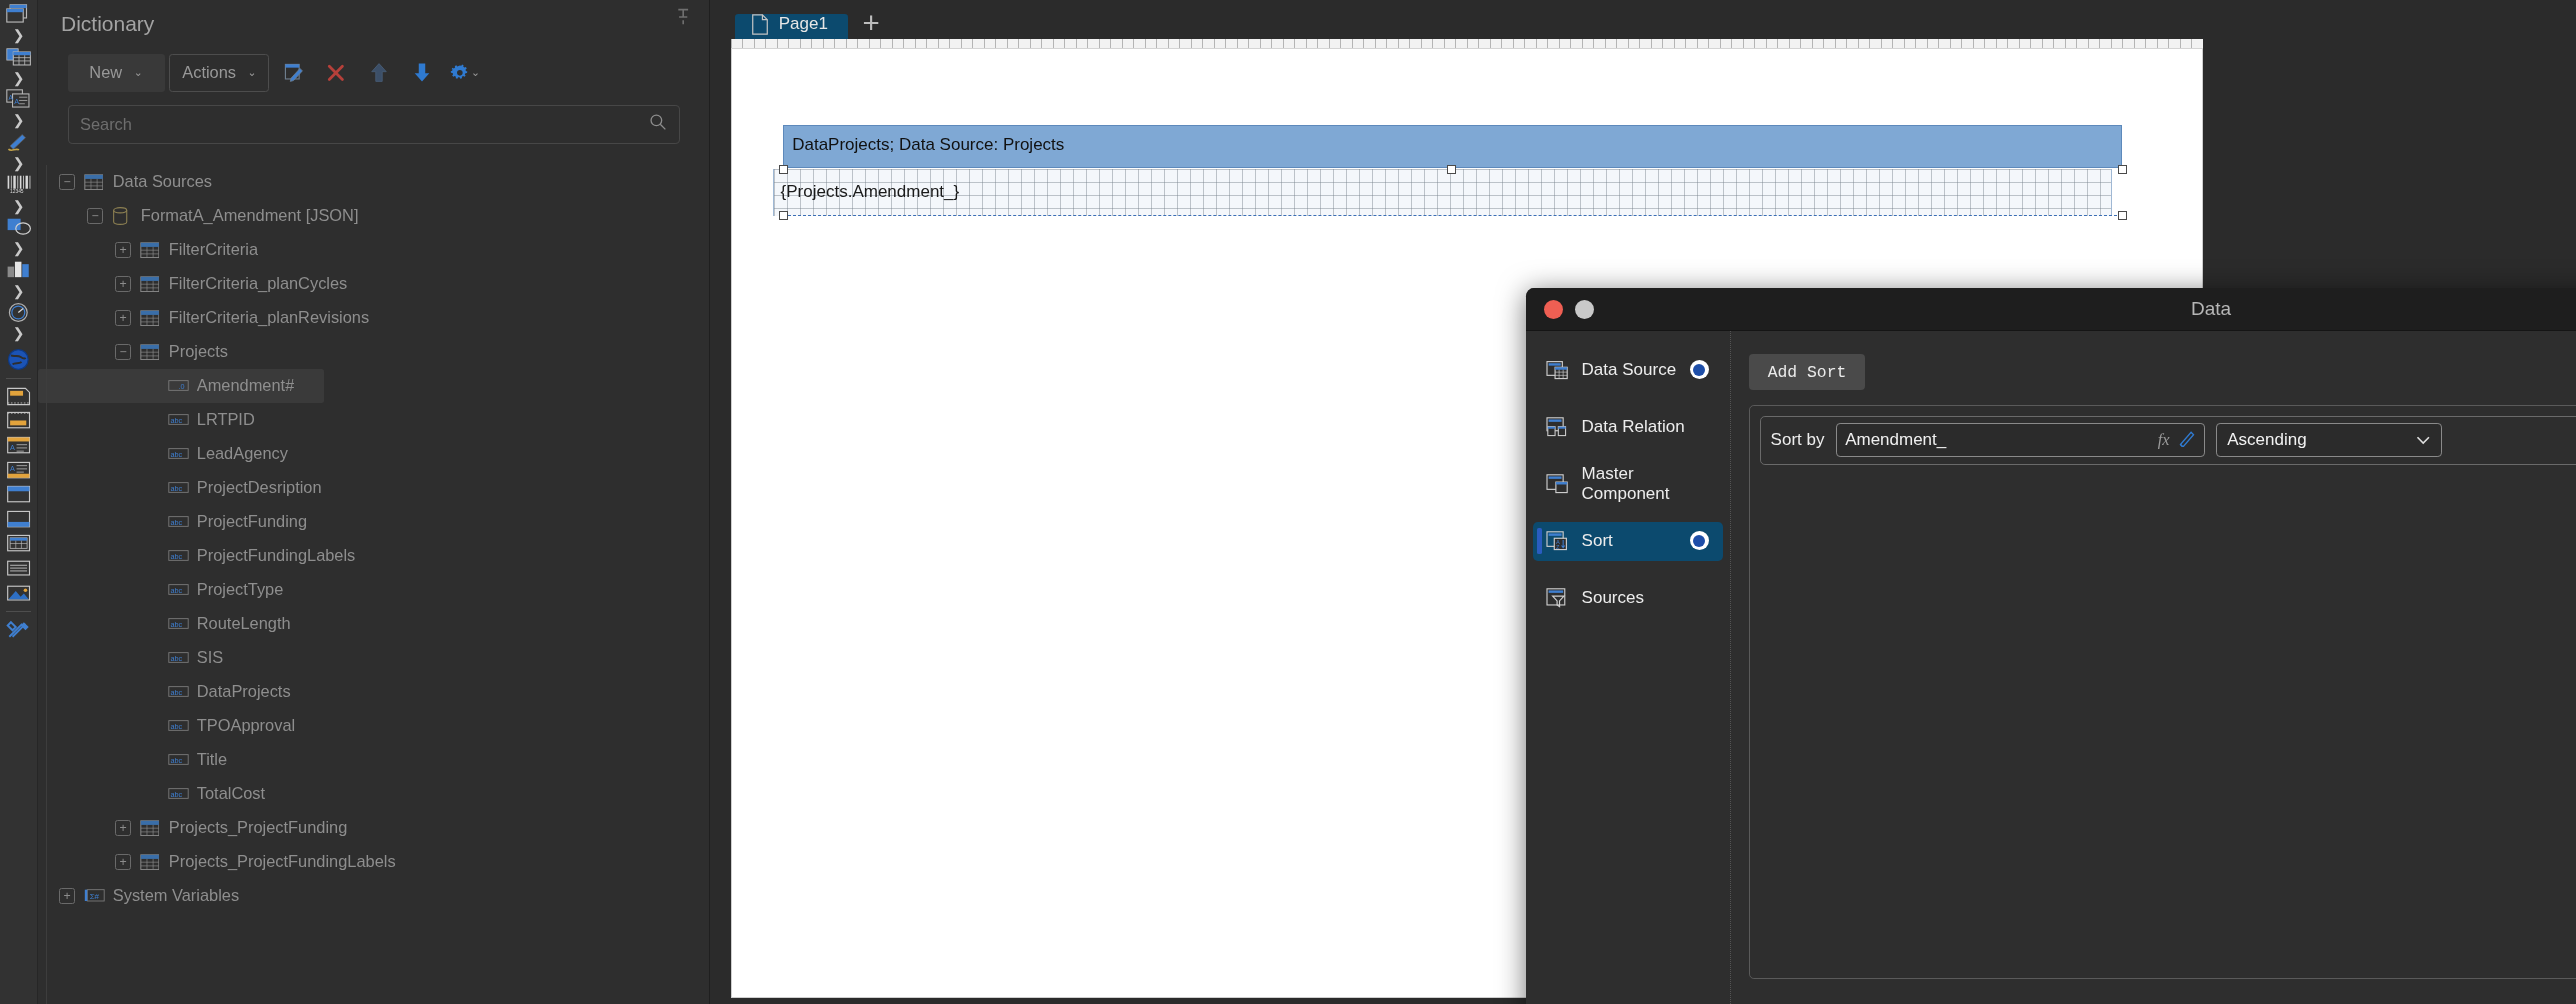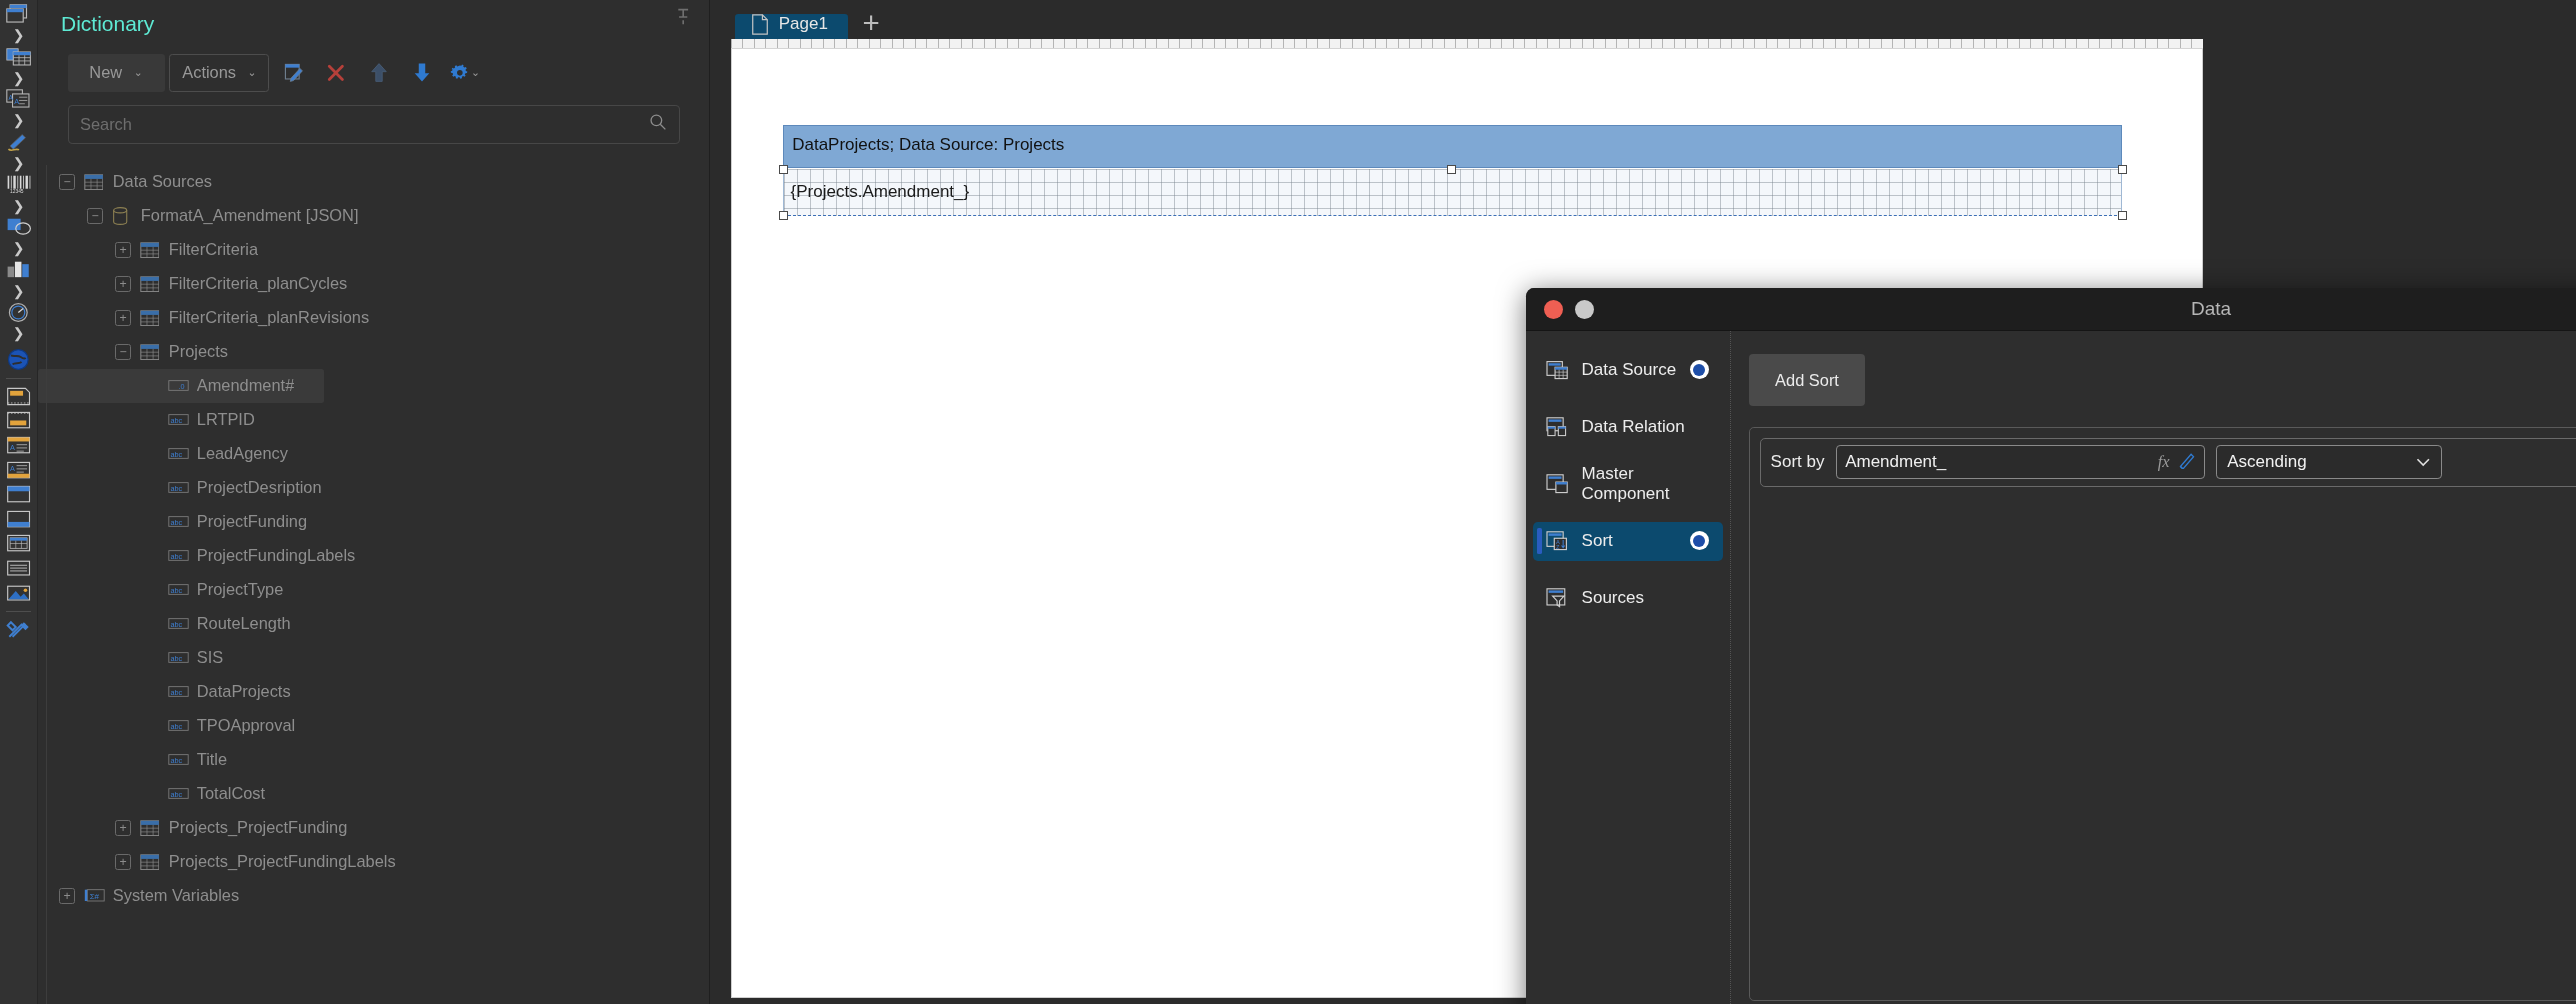--- a/index.html
+++ b/index.html
@@ -28,21 +28,21 @@
   #dictionary {
     position: absolute; left: 38px; top: 0;
     width: 672px; height: 1005px;
     background: #2e2e2e;
     border-right: 0.8px solid #1f1f1f;
   }
   #dict-title-bar {
     height: 39px; display: flex; align-items: center;
     padding: 0 18px 0 23px; justify-content: space-between;
   }
-  #dict-title { color: #5eead4; font-size: 21px; margin-top: 8px; }
+  #dict-title { color: #a3a3a3; font-size: 21px; margin-top: 8px; }
   #pin-icon { color:#6f6f6f; font-size: 18px; }
 
   #dict-toolbar {
     height: 51px; display: flex; align-items: center; gap: 4.9px;
     padding: 0 29.5px; margin-top: 8.2px;
   }
   .tb-btn {
     height: 38px; border-radius: 3.3px;
     display:flex; align-items:center; justify-content:center; gap: 11.5px;
     color: #989898; font-size: 16.4px; padding: 0 13px;
@@ -105,21 +105,21 @@
     position:absolute; left: 21px; top: -7.4px; width: 1472px; height: 10.7px;
     background: #f2f2f2; border-bottom: 0.8px solid #d4d4d4;
     background-image: repeating-linear-gradient(to right, #b4b4b4 0 0.8px, transparent 0.8px 11.5px);
   }
   #band {
     position:absolute; left: 73px; top: 79px; width: 1339px; height: 43px;
     background: #7fa8d4; border: 0.8px solid #5d89bb;
     color: #111; font-size: 17px; padding: 9px 0 0 8.2px;
   }
   #band-body {
-    position:absolute; left: 73px; top: 123px; width: 1339px; height: 47px;
+    position:absolute; left: 63px; top: 123px; width: 1339px; height: 47px;
     background: #f4f7fb;
     background-image:
       repeating-linear-gradient(to right, rgba(120,130,140,.45) 0 0.8px, transparent 0.8px 13px),
       repeating-linear-gradient(to bottom, rgba(120,130,140,.45) 0 0.8px, transparent 0.8px 13px);
     border-left: 0.8px solid #9fb8d4; border-right: 0.8px solid #9fb8d4;
   }
   #band-field {
     position:absolute; left: 6.6px; top: 13px; font-size: 17px; color:#1a1a1a;
     background: transparent;
   }
@@ -172,23 +172,24 @@
   .radio {
     position:absolute; right: 14.7px; top: 9.8px;
     width: 19px; height: 19px; border-radius: 50%;
     background: #ffffff; display:none; align-items:center; justify-content:center;
   }
   .radio.on { display:flex; }
   .radio i { width: 12.3px; height: 12.3px; border-radius:50%; background:#1e4ea8; display:block; }
 
   #modal-content { flex: 1; padding: 23px 18px 0 18px; }
   #add-sort-btn {
-    width: 116px; height: 52px; background: #4a4a4a; border-radius: 4.1px;
+    width: 116px; height: 36px; background: #4a4a4a; border-radius: 4.1px;
     color:#ebebeb; font-size: 16.4px; display:flex; align-items:center; justify-content:center;
-    margin-bottom: 21px;
+    margin-bottom: 15px;
+    font-family: Liberation Mono, monospace;
   }
   #sort-panel {
     border: 0.8px solid #5a5a5a; border-radius: 4.9px;
     height: 574px; padding: 9.8px;
   }
   .sort-row {
     height: 49px; border: 0.8px solid #6a6a6a; border-radius: 4.9px;
     display:flex; align-items:center; padding: 0 9.8px; gap: 11.5px;
   }
   .sort-label { color:#ededed; font-size: 17px; }

